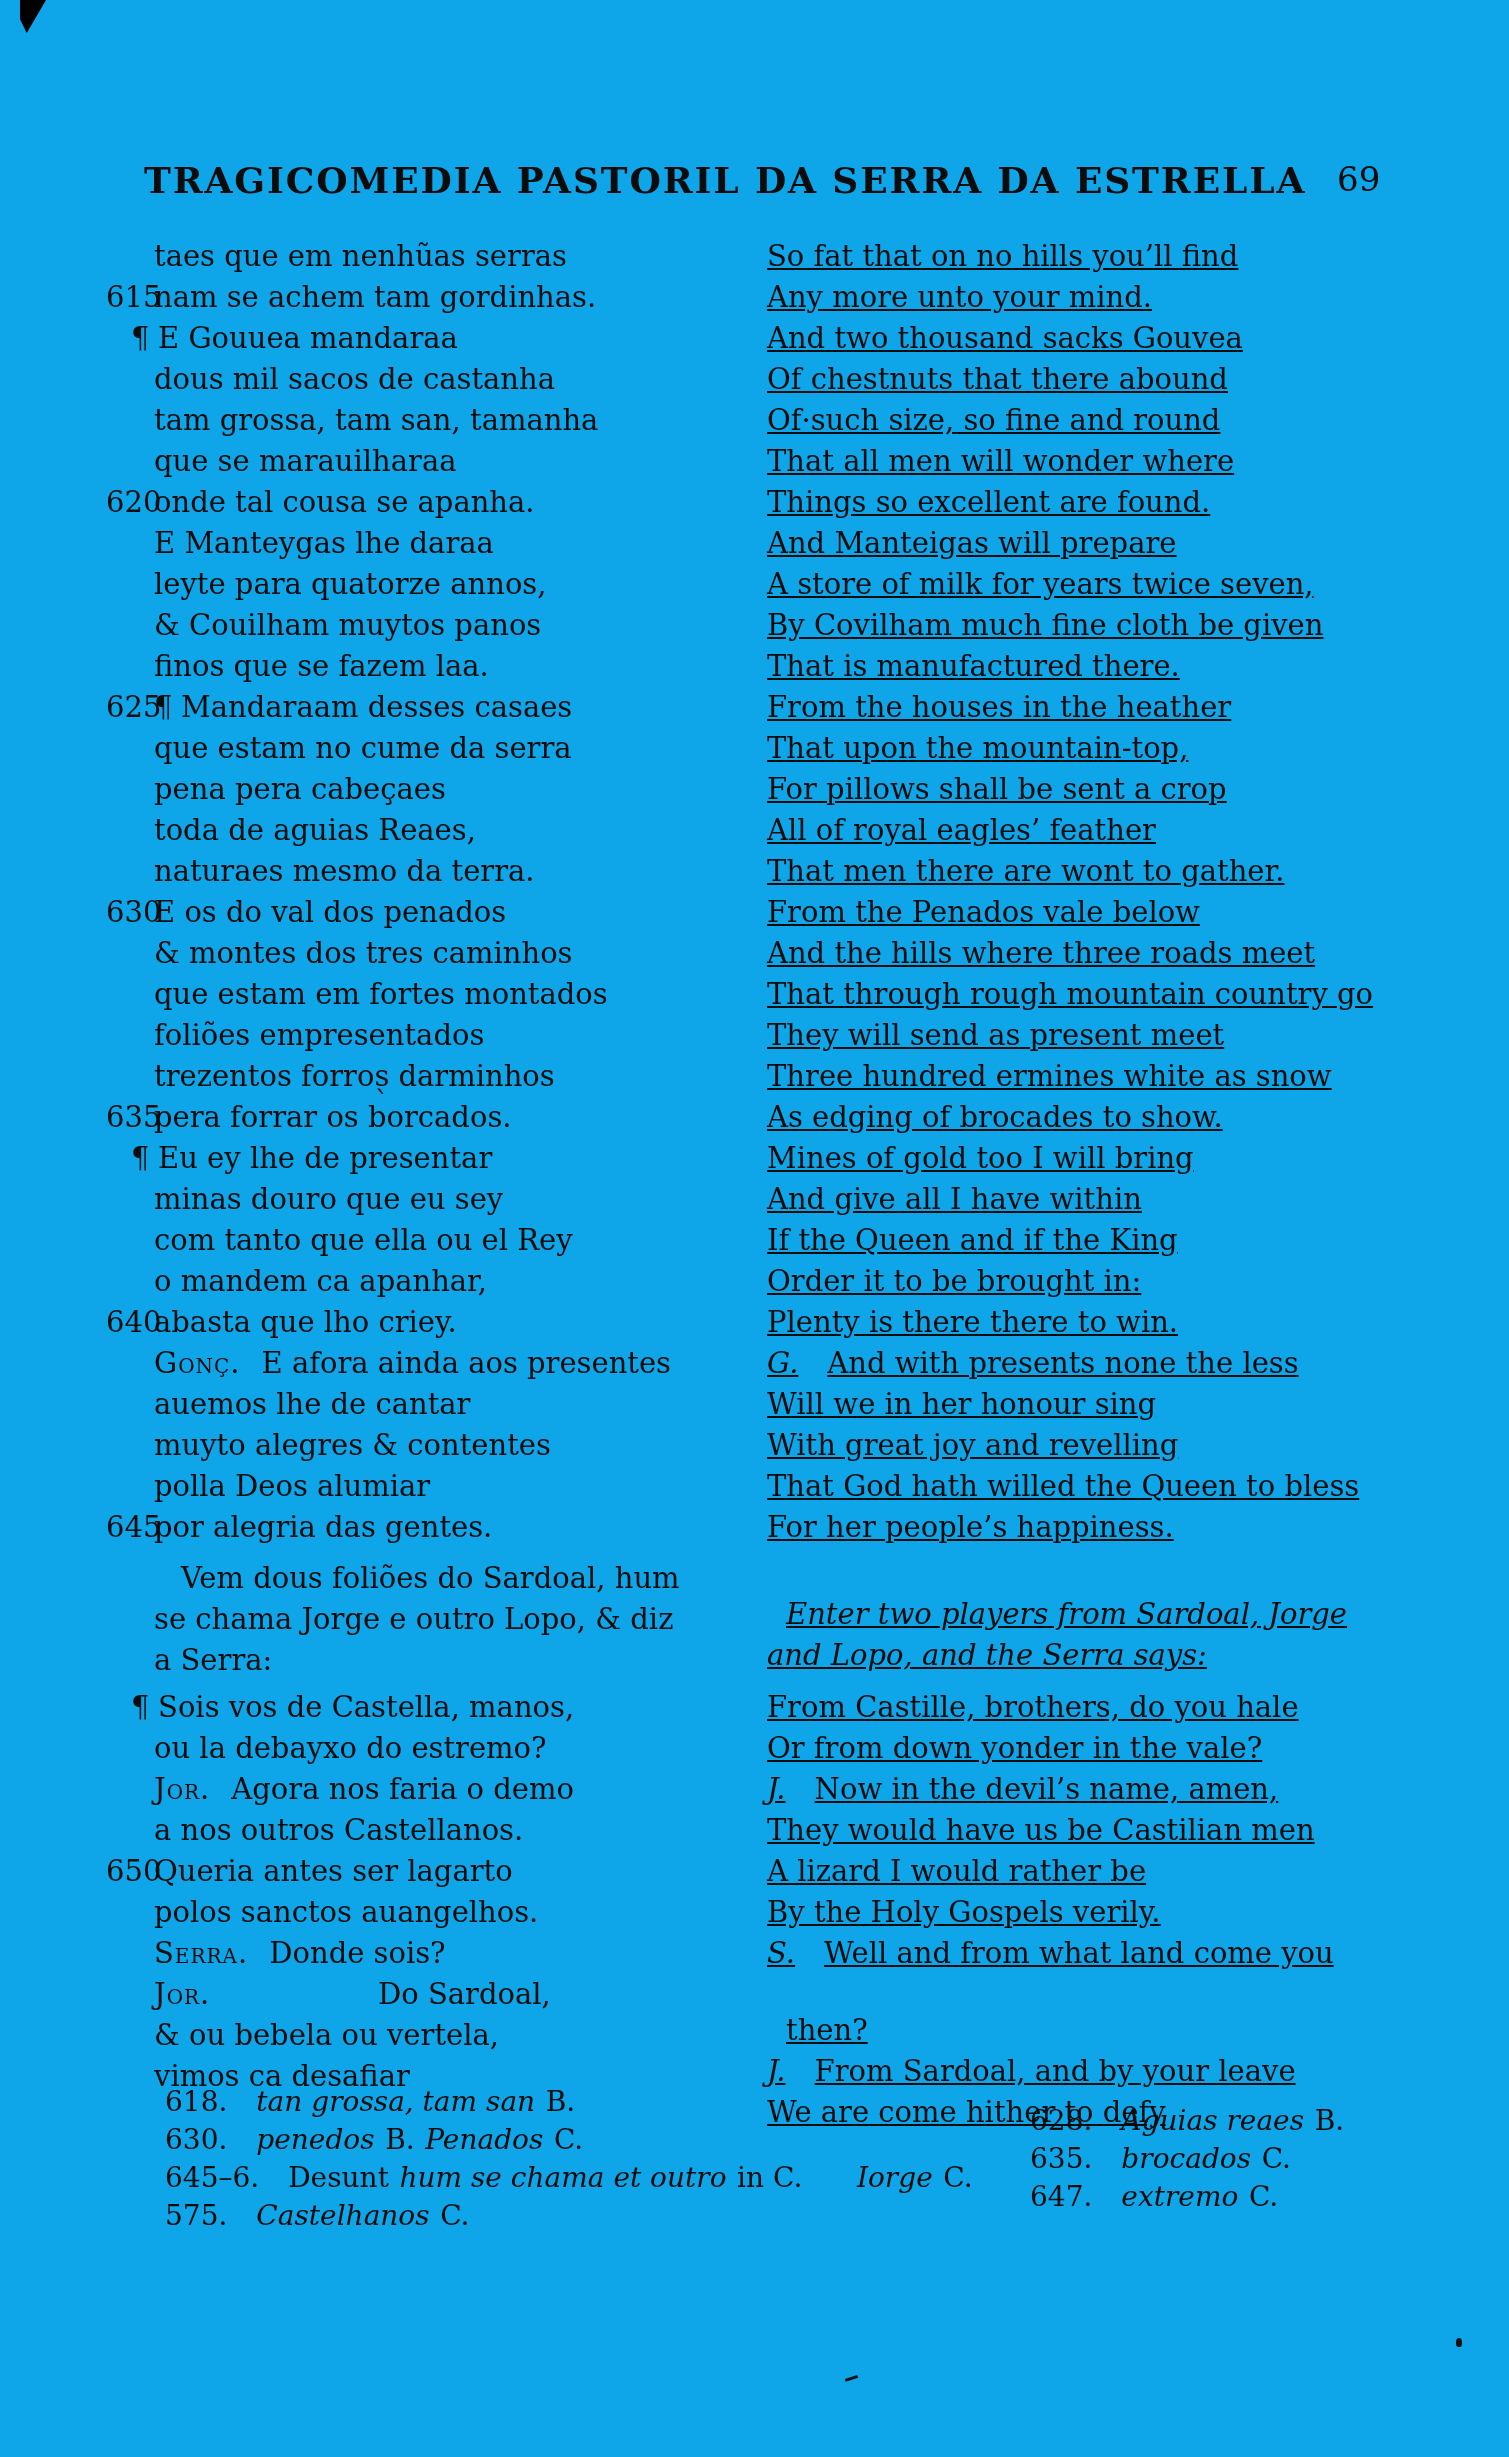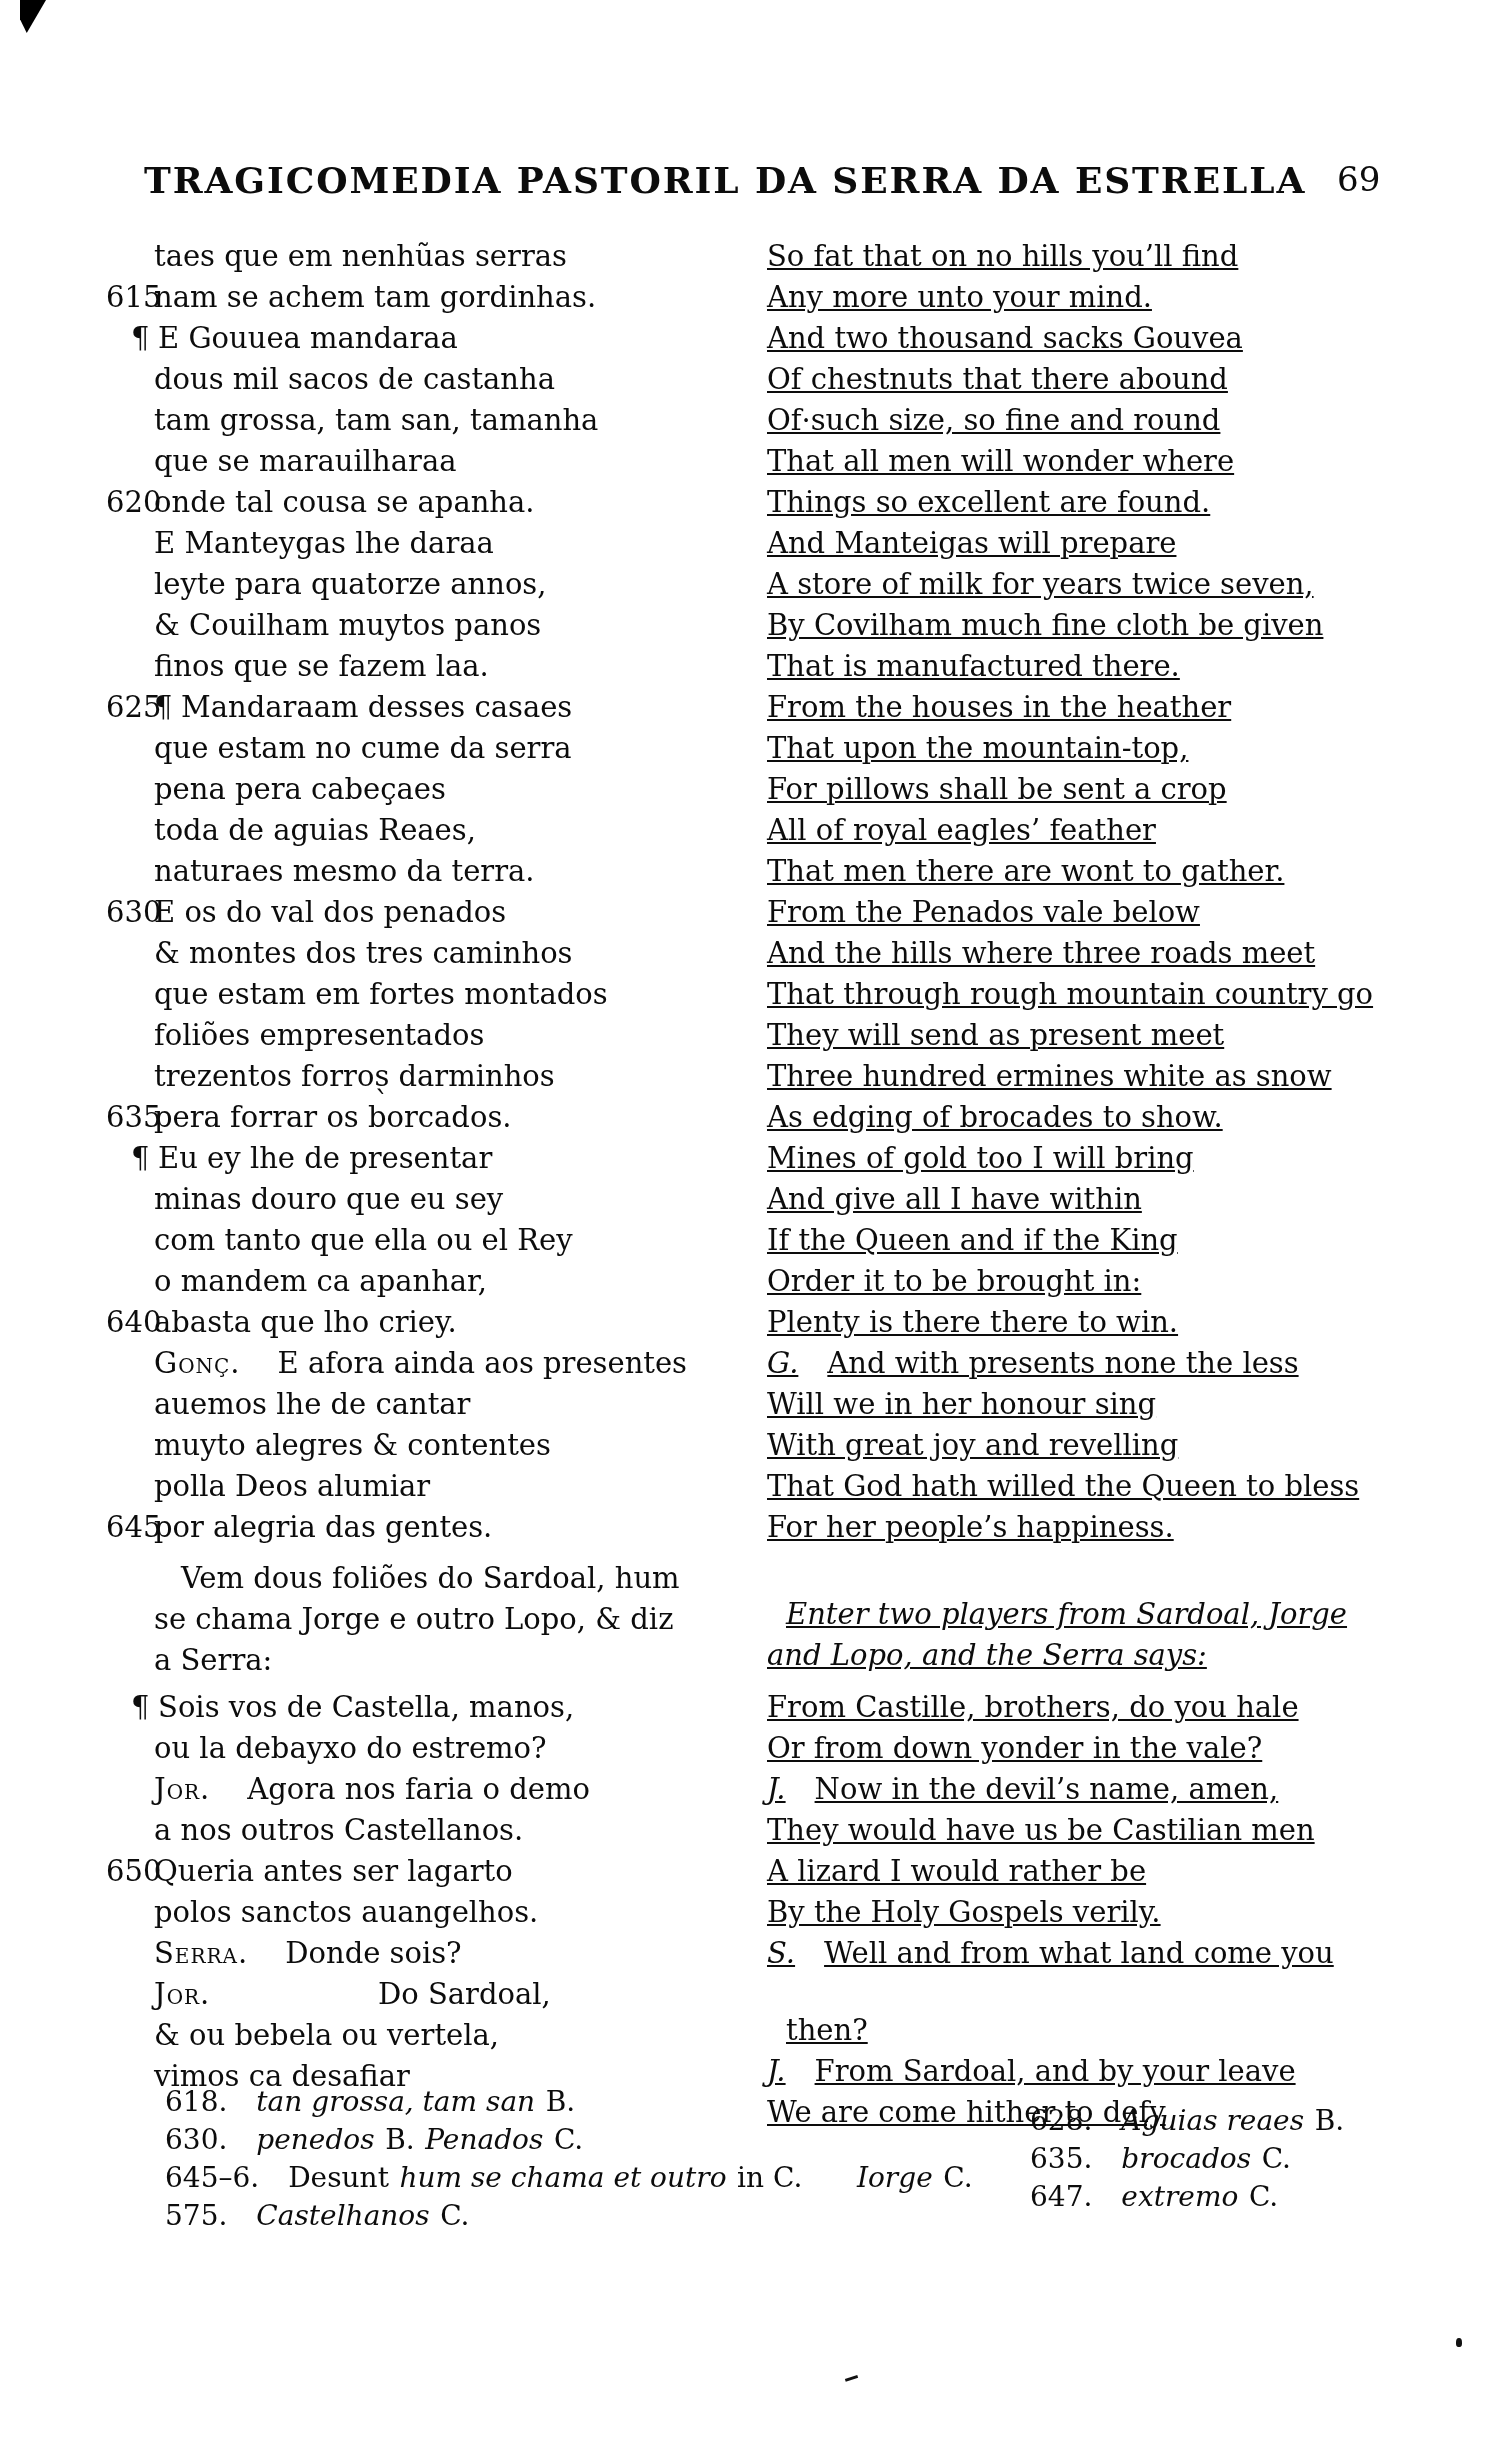--- a/index.html
+++ b/index.html
@@ -1,21 +1,21 @@
 <!DOCTYPE html>
 <html><head>
 <meta charset="utf-8">
 <style>
   html, body { margin: 0; padding: 0; background: #e8e8e4; }
   .page {
     position: relative;
     width: 1509px;
     height: 2457px;
     margin: 0 auto;
-    background: #ffffff;
+    background: #0ea5e9;
     color: #0c0c0c;
     font-family: "DejaVu Serif", serif;
     overflow: hidden;
   }
   .corner-mark {
     position: absolute;
     left: 20px; top: 0;
     width: 26px; height: 33px;
     background: #000;
     clip-path: polygon(0 0, 100% 0, 26% 100%, 0 58%);
@@ -62,21 +62,21 @@
     position: absolute;
     left: 0; top: 0;
     width: 46px;
   }
   .pilcrow { margin-right: 8.6px; }
   .pilcrow:empty { display: none; }
   .line.hang .pilcrow { margin-left: -23px; }
   .sp {
     font-variant: small-caps;
     letter-spacing: 1px;
-    margin-right: 37px;
+    margin-right: 21px;
   }
   .sp:empty { display: none; }
   .col-en .sp {
     font-variant: normal;
     letter-spacing: 0;
     font-style: italic;
     margin-right: 29px;
   }
   .tail { position: absolute; left: 272px; top: 0; }
   .tail:empty { display: none; }

